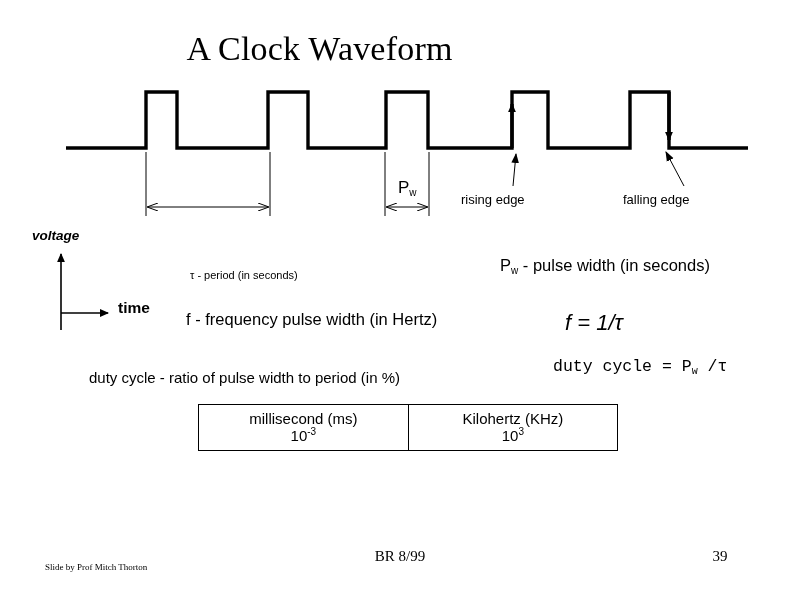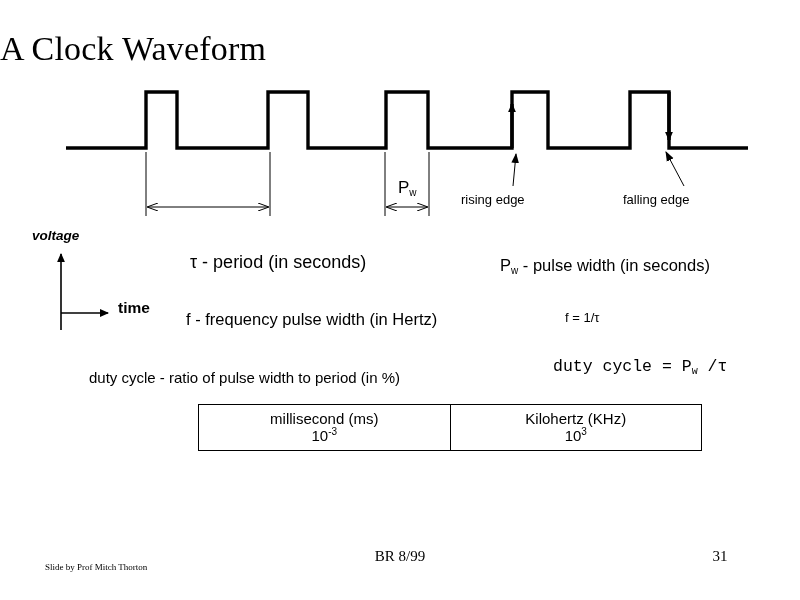--- a/index.html
+++ b/index.html
@@ -7,21 +7,21 @@
     width:800px;height:600px;background:#ffffff;overflow:hidden;
     font-family:"Liberation Sans",sans-serif;color:#000;
     position:relative;
   }
   #slide{position:absolute;left:0;top:0;width:800px;height:600px;}
 
   .abs{position:absolute;}
 
   
   #title{
-    left:0;top:30px;width:639px;
+    left:0;top:30px;width:639px;text-align:center;
     font-family:"Liberation Serif",serif;
     font-size:34px;font-weight:400;letter-spacing:.2px;
     color:#000;
   }
 
   
   #wave-svg{left:0;top:0;width:800px;height:600px;pointer-events:none;}
 
   
   .txt{font-family:"Liberation Sans",sans-serif;font-size:13px;color:#000;white-space:nowrap;}
@@ -29,33 +29,33 @@
   .sup{font-size:10px;vertical-align:6px;}
 
   #lbl-rising{left:461px;top:192px;}
   #lbl-falling{left:623px;top:192px;}
 
   #lbl-pw-diagram{left:398px;top:178px;font-size:17px;}
 
   #lbl-voltage{left:32px;top:228px;font-size:13.5px;font-weight:bold;font-style:italic;}
   #lbl-time{left:118px;top:299px;font-size:15.5px;font-weight:bold;}
 
-  #line-tau{left:190px;top:252px;font-size:18px;}
+  #line-tau{left:190px;top:269px;font-size:11px;}
   #line-pw{left:500px;top:256px;font-size:16.5px;}
   #line-f{left:186px;top:310px;font-size:16.5px;}
-  #line-feq{left:565px;top:310px;font-size:13px;}
+  #line-feq{left:565px;top:310px;font-size:22px;font-style:italic;}
   #line-duty{left:53px;top:369px;font-size:15px;margin-left:36px;}
   #line-dutyeq{left:553px;top:357px;font-size:16.5px;font-family:Liberation Mono, monospace;}
 
   
   #units-table{
     left:198px;top:404px;width:420px;
     border-collapse:collapse;
   }
-  #units-table table{border-collapse:collapse;width:504px;}
+  #units-table table{border-collapse:collapse;width:420px;}
   #units-table td{
     border:1.5px solid #000;
     width:210px;height:43px;
     text-align:center;vertical-align:middle;
     font-family:"Liberation Sans",sans-serif;font-size:15px;line-height:1.08;
     padding:1px 2px;
   }
   #units-table .pw-line{display:block;font-size:15px;}
 
   
@@ -163,15 +163,15 @@
             <span class="pw-line">Kilohertz (KHz)</span>
             <span class="pw-line"><span>10</span><span class="sup">3</span></span>
           </td>
         </tr>
       </tbody>
     </table>
   </div>
 
   <div class="abs" id="foot-left">Slide by Prof Mitch Thorton</div>
   <div class="abs" id="foot-center">BR 8/99</div>
-  <div class="abs" id="foot-right">31</div>
+  <div class="abs" id="foot-right">39</div>
 
 </div>
 
 </body></html>

